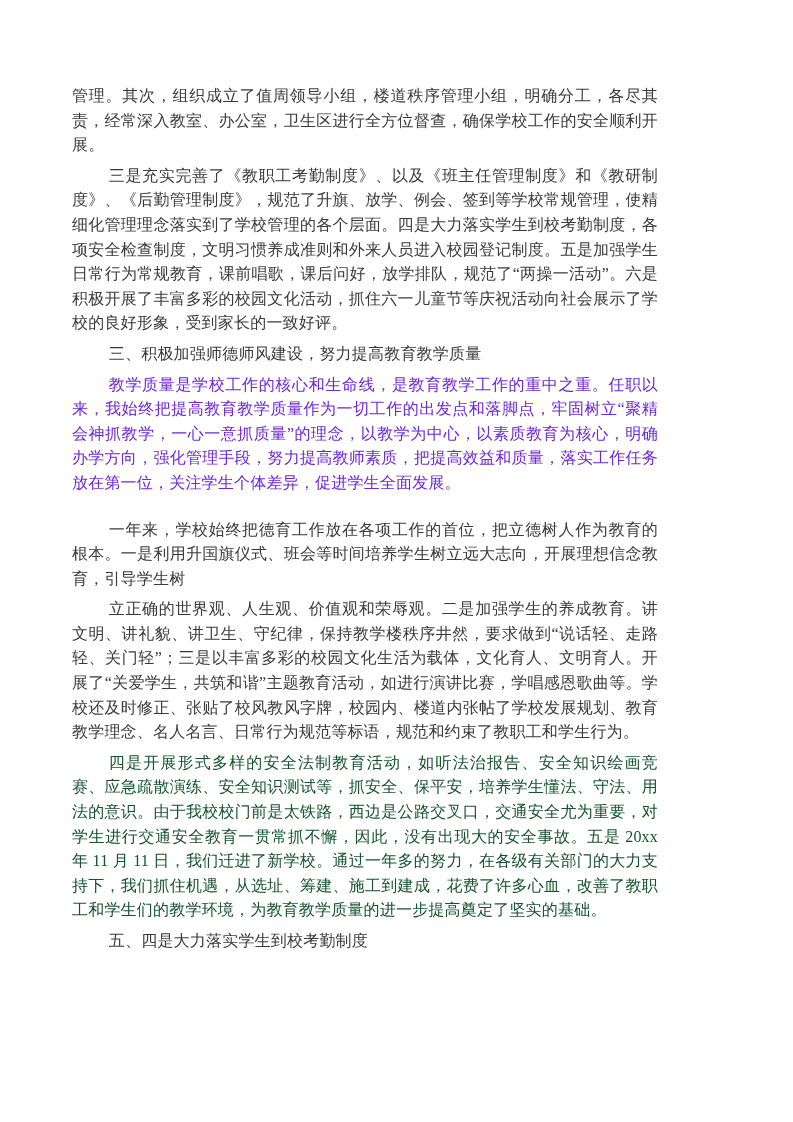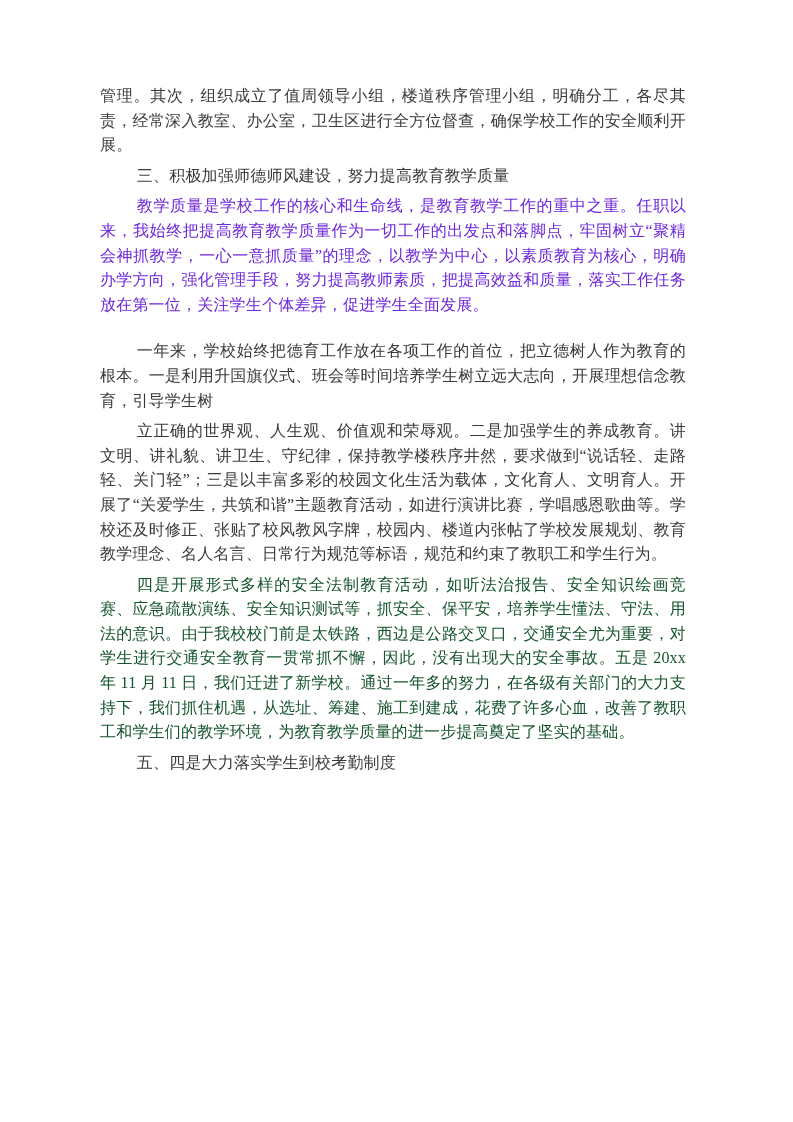--- a/index.html
+++ b/index.html
@@ -11,21 +11,21 @@
     width: 793px;
     height: 1122px;
     overflow: hidden;
     position: relative;
   }
   .page {
     box-sizing: border-box;
     width: 793px;
     height: 1122px;
     background: #ffffff;
-    padding: 84px 107px 0 100px;
+    padding: 84px 107px 0 72px;
   }
   .content {
     width: 586px;
   }
   .content p {
     margin: 0 0 6px 0;
     font-family: "Liberation Serif", "DejaVu Serif", serif;
     font-size: 16px;
     line-height: 24.6px;
     color: #3a3a3a;
@@ -46,20 +46,21 @@
     font-weight: normal;
   }
 </style>
 </head>
 <body style="background: rgb(255, 255, 255);">
 
 <div class="page">
   <div class="content">
 
   <p class="continuation" style="color: rgb(58, 58, 58);">管理。其次，组织成立了值周领导小组，楼道秩序管理小组，明确分工，各尽其责，经常深入教室、办公室，卫生区进行全方位督查，确保学校工作的安全顺利开展。</p>
+      <p class="body" style="color: rgb(58, 58, 58);">三是充实完善了《教职工考勤制度》、以及《班主任管理制度》和《教研制度》、《后勤管理制度》，规范了升旗、放学、例会、签到等学校常规管理，使精细化管理理念落实到了学校管理的各个层面。四是大力落实学生到校考勤制度，各项安全检查制度，文明习惯养成准则和外来人员进入校园登记制度。五是加强学生日常行为常规教育，课前唱歌，课后问好，放学排队，规范了“两操一活动”。六是积极开展了丰富多彩的校园文化活动，抓住六一儿童节等庆祝活动向社会展示了学校的良好形象，受到家长的一致好评。</p>
       <p class="heading" style="color: rgb(58, 58, 58);">三、积极加强师德师风建设，努力提高教育教学质量</p>
       <p class="body" style="color: #6d28d9;">教学质量是学校工作的核心和生命线，是教育教学工作的重中之重。任职以来，我始终把提高教育教学质量作为一切工作的出发点和落脚点，牢固树立“聚精会神抓教学，一心一意抓质量”的理念，以教学为中心，以素质教育为核心，明确办学方向，强化管理手段，努力提高教师素质，把提高效益和质量，落实工作任务放在第一位，关注学生个体差异，促进学生全面发展。</p>
       <p class="body" style="color: rgb(58, 58, 58); margin-top: 22px;">一年来，学校始终把德育工作放在各项工作的首位，把立德树人作为教育的根本。一是利用升国旗仪式、班会等时间培养学生树立远大志向，开展理想信念教育，引导学生树</p>
       <p class="body" style="color: rgb(58, 58, 58);">立正确的世界观、人生观、价值观和荣辱观。二是加强学生的养成教育。讲文明、讲礼貌、讲卫生、守纪律，保持教学楼秩序井然，要求做到“说话轻、走路轻、关门轻”；三是以丰富多彩的校园文化生活为载体，文化育人、文明育人。开展了“关爱学生，共筑和谐”主题教育活动，如进行演讲比赛，学唱感恩歌曲等。学校还及时修正、张贴了校风教风字牌，校园内、楼道内张帖了学校发展规划、教育教学理念、名人名言、日常行为规范等标语，规范和约束了教职工和学生行为。</p>
       <p class="body" style="color: #14532d;">四是开展形式多样的安全法制教育活动，如听法治报告、安全知识绘画竞赛、应急疏散演练、安全知识测试等，抓安全、保平安，培养学生懂法、守法、用法的意识。由于我校校门前是太铁路，西边是公路交叉口，交通安全尤为重要，对学生进行交通安全教育一贯常抓不懈，因此，没有出现大的安全事故。五是 20xx 年 11 月 11 日，我们迁进了新学校。通过一年多的努力，在各级有关部门的大力支持下，我们抓住机遇，从选址、筹建、施工到建成，花费了许多心血，改善了教职工和学生们的教学环境，为教育教学质量的进一步提高奠定了坚实的基础。</p>
       <p class="heading" style="color: rgb(58, 58, 58);">五、四是大力落实学生到校考勤制度</p>
     </div>
 </div>
 
 </body></html>

